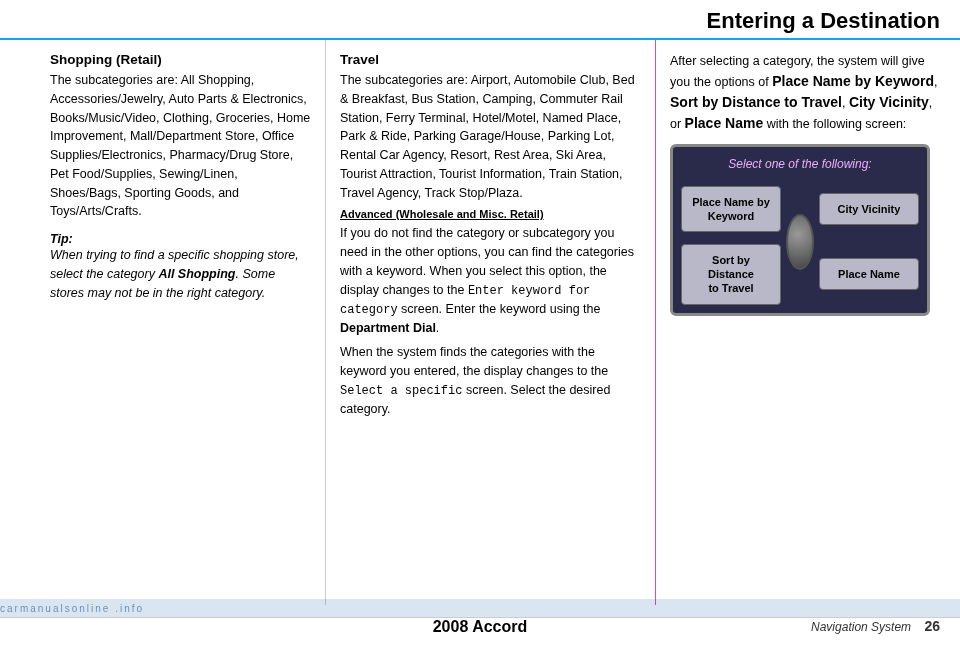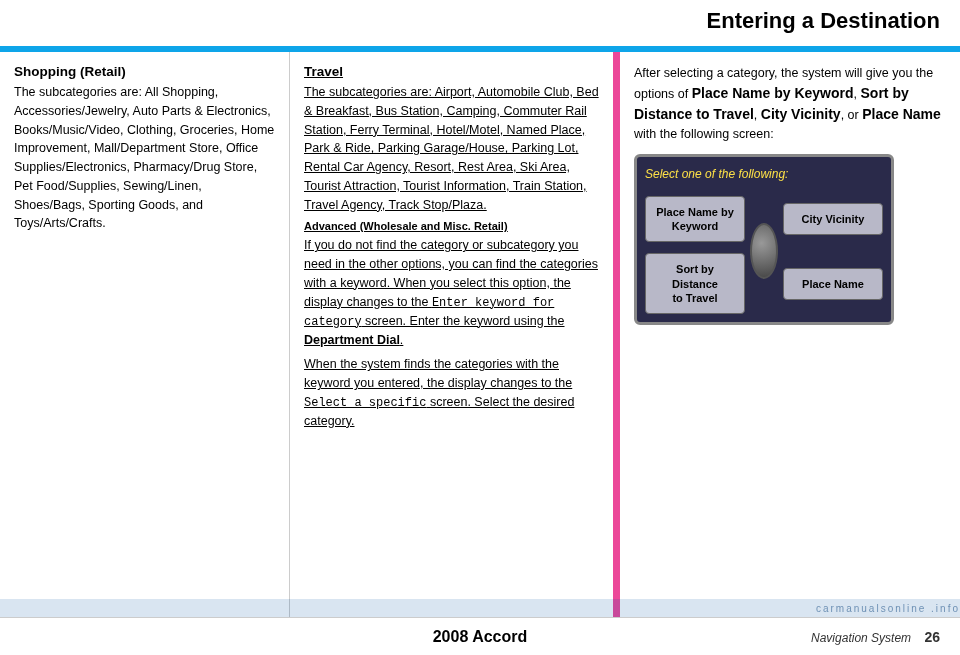--- a/index.html
+++ b/index.html
@@ -11,49 +11,49 @@
       font-size: 13px;
       color: #000;
       overflow: hidden;
     }
 
     
     .page-header {
       display: flex;
       justify-content: flex-end;
       align-items: center;
-      padding: 8px 20px 12px 20px;
-      border-bottom: 6px solid #0ea5e9;
+      padding: 8px 20px 4px 20px;
+      border-bottom: 2px solid #0ea5e9;
     }
     .page-title {
       font-size: 22px;
       font-weight: bold;
       color: #000;
     }
 
     
     .content-area {
       display: flex;
       flex-direction: row;
       height: calc(100% - 90px);
+      margin-left: 36px;
     }
 
     
     .left-col {
       width: 290px;
       padding: 12px 14px;
       border-right: 1px solid #ccc;
     }
 
     
     .mid-col {
       width: 330px;
       padding: 12px 14px;
-      border-right: 7px solid #ec4899;
-      text-decoration: underline;
+      border-right: 1px solid #ec4899;
     }
 
     
     .right-col {
       flex: 1;
       padding: 12px 14px;
     }
 
     .section-title {
       font-weight: bold;
@@ -99,22 +99,23 @@
     
     .nav-screen {
       background: #2a2a4a;
       border: 3px solid #888;
       border-radius: 6px;
       padding: 10px 8px 8px 8px;
       margin-top: 10px;
       width: 260px;
     }
     .nav-screen-title {
-      color: #fde047;
+      color: #f0abfc;
       font-size: 12px;
+      text-align: center;
       margin-bottom: 8px;
       font-style: italic;
     }
     .nav-buttons-grid {
       display: grid;
       grid-template-columns: 1fr 30px 1fr;
       grid-template-rows: 1fr 1fr;
       gap: 4px;
       align-items: center;
     }
@@ -143,21 +144,21 @@
 
     
     .page-footer {
       position: absolute;
       bottom: 0;
       left: 0;
       right: 0;
       height: 38px;
       display: flex;
       justify-content: space-between;
-      align-items: center;
+      align-items: flex-start;
       padding: 0 20px;
       border-top: 1px solid #ccc;
     }
     .footer-center {
       font-size: 16px;
       font-weight: bold;
       position: absolute;
       left: 50%;
       transform: translateX(-50%);
     }
@@ -176,38 +177,44 @@
     
     .watermark {
       position: absolute;
       bottom: 38px;
       left: 0;
       right: 0;
       height: 18px;
       background: rgba(0,80,160,0.15);
       display: flex;
       align-items: center;
-      justify-content: flex-end;
+      justify-content: flex-start;
       font-size: 10px;
       color: rgba(0,60,120,0.5);
       letter-spacing: 2px;
     }
   </style>
 </head>
 <body>
 
 <div class="page-header">
   <span class="page-title">Entering a Destination</span>
 </div>
 
 <div class="content-area">
 
   <div class="left-col">
     <div class="section-title">Shopping (Retail)</div>
     <p>The subcategories are: All Shopping, Accessories/Jewelry, Auto Parts &amp; Electronics, Books/Music/Video, Clothing, Groceries, Home Improvement, Mall/Department Store, Office Supplies/Electronics, Pharmacy/Drug Store, Pet Food/Supplies, Sewing/Linen, Shoes/Bags, Sporting Goods, and Toys/Arts/Crafts.</p>
+    <div class="tip-block">
+      <span class="tip-label">Tip:</span><br>
+      <span class="tip-text">
+        <span>When trying to find a specific shopping store, select the category </span><span class="bold">All Shopping</span><span>. Some stores may not be in the right category.</span>
+      </span>
+    </div>
   </div>
 
   <div class="mid-col">
     <div class="section-title">Travel</div>
     <p>The subcategories are: Airport, Automobile Club, Bed &amp; Breakfast, Bus Station, Camping, Commuter Rail Station, Ferry Terminal, Hotel/Motel, Named Place, Park &amp; Ride, Parking Garage/House, Parking Lot, Rental Car Agency, Resort, Rest Area, Ski Area, Tourist Attraction, Tourist Information, Train Station, Travel Agency, Track Stop/Plaza.</p>
     <div class="section-title-bold-underline">Advanced (Wholesale and Misc. Retail)</div>
     <p>
       <span>If you do not find the category or subcategory you need in the other options, you can find the categories with a keyword. When you select this option, the display changes to the </span><span class="mono">Enter keyword for category</span><span> screen. Enter the keyword using the </span><span class="bold">Department Dial</span><span>.</span>
     </p>
     <p>

